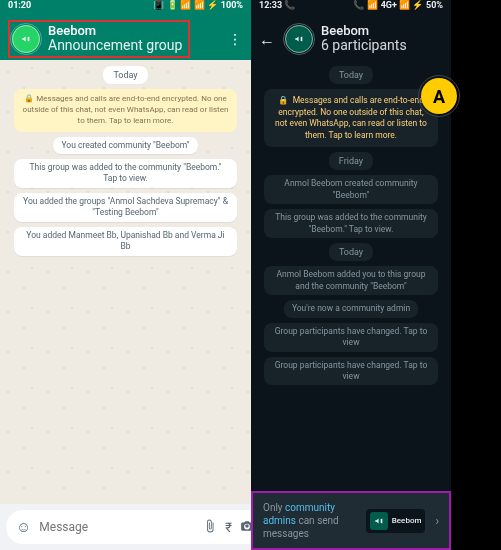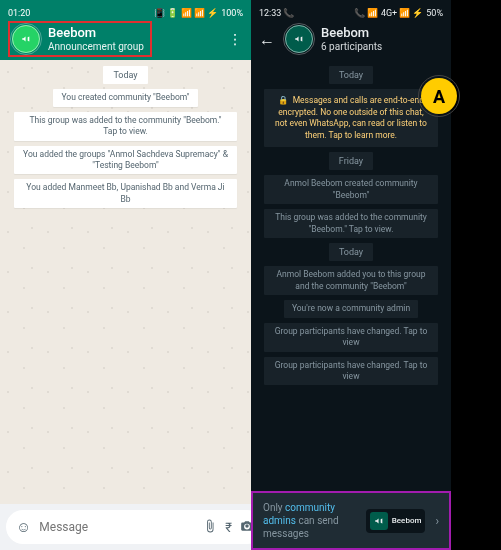--- a/index.html
+++ b/index.html
@@ -2,51 +2,51 @@
 <html><head>
 <meta charset="utf-8">
 <style>
 *{margin:0;padding:0;box-sizing:border-box;font-family:Roboto,Arial,sans-serif}
 body{width:501px;height:550px;display:flex;background:#000}
 .pane{height:550px;display:flex;flex-direction:column;position:relative}
 .left{width:251px;background:#e5ddd5}
 .right{width:200px;background:#0b141a}
 
 
-.sbar{height:18px;display:flex;align-items:flex-end;justify-content:space-between;padding:0 8px;font-size:9px;font-weight:400}
+.sbar{height:18px;display:flex;align-items:flex-start;justify-content:space-between;padding:0 8px;font-size:9px;font-weight:700}
 .sbar-l{background:#008069;color:#fff}
 .sbar-r{background:#0b141a;color:#e9edef}
 .sbar .ricons{display:flex;gap:3px;align-items:center}
 
 
 .hdr{height:42px;display:flex;align-items:center;padding:0 8px;gap:8px}
 .hdr-l{background:#008069;color:#fff}
 .hdr-r{background:#0b141a;color:#e9edef}
 .avatar{width:28px;height:28px;border-radius:50%;background:#25d366;display:flex;align-items:center;justify-content:center;position:relative;flex-shrink:0}
 .avatar-r{background:#005c4b}
 .rings{position:absolute;inset:0;border:1px solid rgba(255,255,255,0.5);border-radius:50%}
 .rings::before{content:"";position:absolute;inset:-3px;border:1px solid rgba(255,255,255,0.3);border-radius:50%}
 .megaphone{width:12px;height:10px;position:relative}
 .hdr-txt{flex:1;line-height:1.1}
 .hdr-title{font-size:13px;font-weight:500}
-.hdr-sub{font-size:10px;opacity:.9}
+.hdr-sub{font-size:14px;opacity:.9}
 .dots{width:16px;text-align:center;font-size:14px}
 .back{color:#e9edef;font-size:16px;padding-right:2px}
 .redbox{border:2px solid #e03030}
 
 
 .body{flex:1;overflow:hidden;padding:6px 8px;display:flex;flex-direction:column;align-items:center;gap:5px}
 .body-l{background:#efeae2;position:relative}
 .body-l::before{content:"";position:absolute;inset:0;opacity:.06;background:
 radial-gradient(circle at 20% 30%,#000 1px,transparent 1px),
 radial-gradient(circle at 60% 70%,#000 1px,transparent 1px),
 radial-gradient(circle at 80% 20%,#000 1px,transparent 1px);
 background-size:40px 40px}
 .body-r{background:#0b141a}
-.pill{padding:3px 8px;border-radius:1px;font-size:8.5px;text-align:center;max-width:95%;line-height:1.35;position:relative}
+.pill{padding:3px 8px;border-radius:8px;font-size:8.5px;text-align:center;max-width:95%;line-height:1.35;position:relative}
 .pill-l{background:#fff;color:#54656f;box-shadow:0 1px 1px rgba(0,0,0,.06)}
 .pill-r{background:#182229;color:#8696a0}
 .datepill-l{background:#fff;color:#54656f;font-size:9px;padding:3px 10px}
 .datepill-r{background:#182229;color:#8696a0;font-size:9px;padding:3px 10px}
 .enc-l{background:#fff5c4;color:#857250;font-size:8px;padding:5px 8px}
 .enc-r{background:#182229;color:#ffd279;font-size:8.5px;padding:6px 10px}
 .lock{margin-right:2px}
 
 
 .ylo{position:absolute;top:78px;right:-6px;width:36px;height:36px;border-radius:50%;background:#ffcc00;display:flex;align-items:center;justify-content:center;font-weight:700;font-size:18px;color:#000;box-shadow:0 1px 3px rgba(0,0,0,.4);z-index:3}
@@ -89,20 +89,21 @@
       <div class="hdr-txt">
         <div class="hdr-title">Beebom</div>
         <div class="hdr-sub">Announcement group</div>
       </div>
     </div>
     <div style="flex:1"></div>
     <div class="dots">⋮</div>
   </div>
   <div class="body body-l">
     <div class="pill datepill-l">Today</div>
+    <div class="pill enc-l"><span class="lock">🔒</span><span>Messages and calls are end-to-end encrypted. No one outside of this chat, not even WhatsApp, can read or listen to them. Tap to learn more.</span></div>
     <div class="pill pill-l">You created community "Beebom"</div>
     <div class="pill pill-l">This group was added to the community "Beebom." Tap to view.</div>
     <div class="pill pill-l">You added the groups "Anmol Sachdeva Supremacy" &amp; "Testing Beebom"</div>
     <div class="pill pill-l">You added Manmeet Bb, Upanishad Bb and Verma Ji Bb</div>
   </div>
   <div class="ftr ftr-l">
     <div class="inbar">
       <span class="emoji">☺</span>
       <input class="msginput" placeholder="Message" style="">
       <span class="ico">

